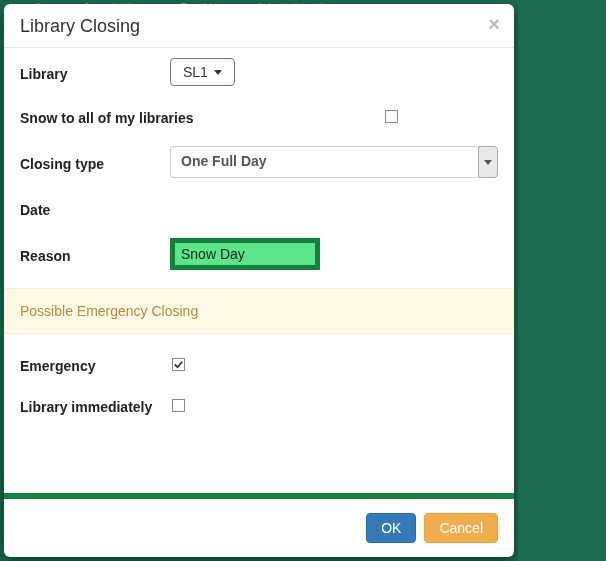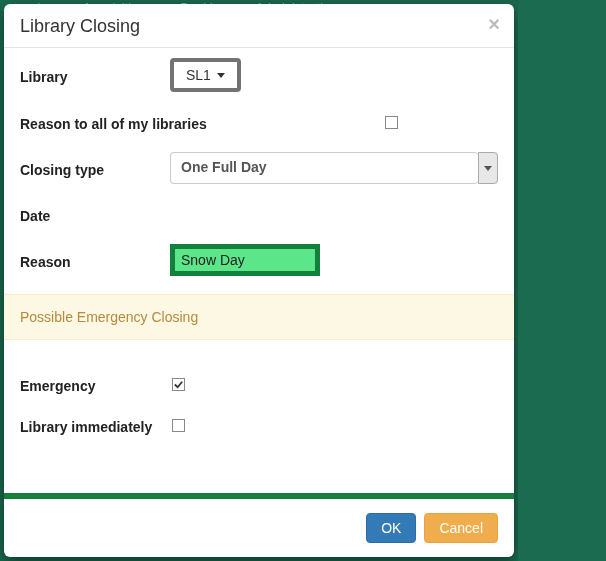--- a/index.html
+++ b/index.html
@@ -77,21 +77,21 @@
     color: #222;
   }
   .form-control-wrap {
     flex: 1;
     display: flex;
   }
   .btn-dropdown {
     display: inline-flex;
     align-items: center;
     gap: 6px;
-    border: 4px solid #737373;
+    border: 1px solid #737373;
     background: #fff;
     border-radius: 4px;
     padding: 5px 12px;
     font-size: 14px;
     color: #333;
     cursor: pointer;
   }
   .caret {
     width: 0; height: 0;
     border-left: 4px solid transparent;
@@ -196,21 +196,21 @@
     color: #222;
     font-family: inherit;
   }
   .alert-warning {
     background: #fcf8e3;
     color: #b58a3e;
     border-top: 1px solid #faebcc;
     border-bottom: 1px solid #faebcc;
     padding: 14px 16px;
     font-size: 14px;
-    margin: 8px 0 24px 0;
+    margin: 8px 0 10px 0;
   }
   .modal-footer {
     border-top: 6px solid #15803d;
     padding: 14px 16px;
     display: flex;
     justify-content: flex-end;
     gap: 8px;
   }
   .btn {
     border: 1px solid transparent;
@@ -253,21 +253,21 @@
         <div class="form-label">Library</div>
         <div class="form-control-wrap">
           <div class="btn-dropdown">
             <span>SL1</span>
             <span class="caret"></span>
           </div>
         </div>
       </div>
 
       <div class="form-row row-apply">
-        <div class="form-label" style="width:auto;flex:1;">Reason to all of my libraries</div>
+        <div class="form-label" style="width:auto;flex:1;">Snow to all of my libraries</div>
         <div class="check-wrap">
           <div class="checkbox">
             
           </div>
         </div>
       </div>
 
       <div class="form-row">
         <div class="form-label">Closing type</div>
         <div class="form-control-wrap select-full">

